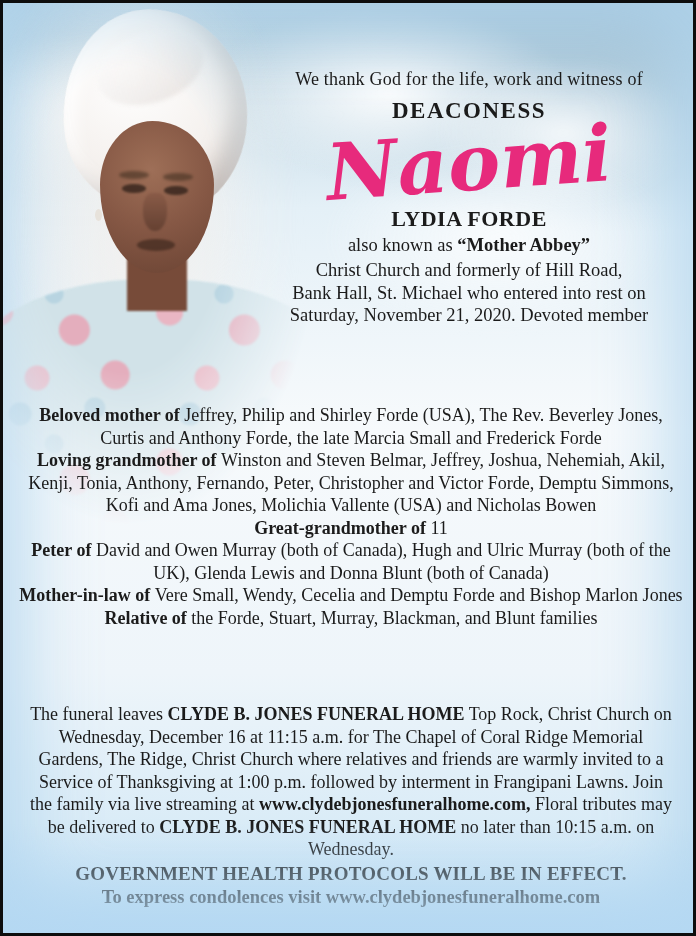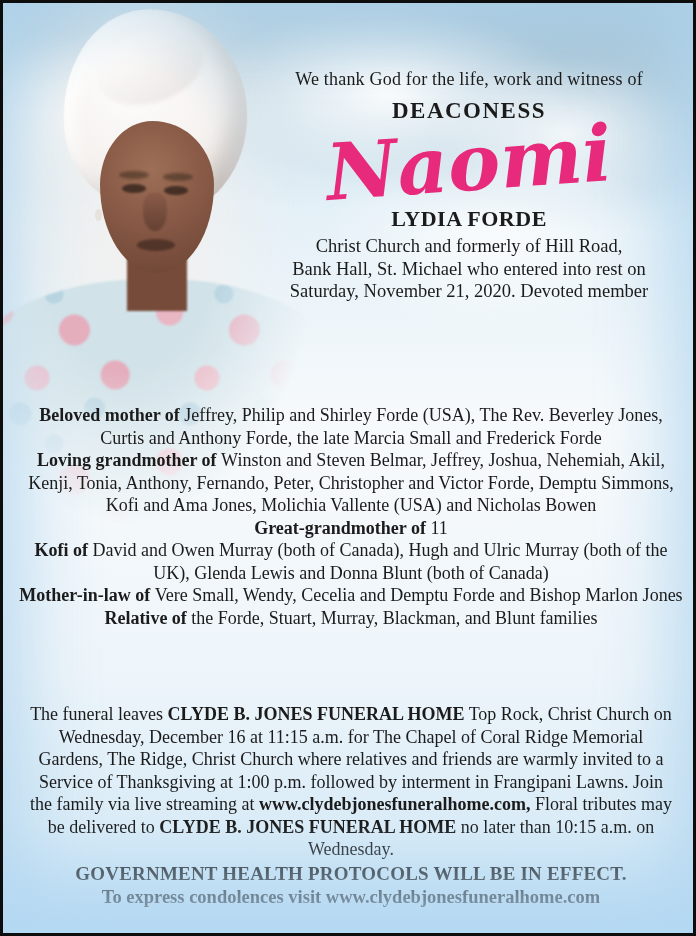--- a/index.html
+++ b/index.html
@@ -126,32 +126,36 @@
     <div class="nose"></div>
     <div class="mouth"></div>
     <div class="earring"></div>
   </div>
 
   <div class="header">
     <div class="tribute">We thank God for the life, work and witness of</div>
     <div class="deaconess">DEACONESS</div>
     <div class="naomi">Naomi</div>
     <div class="lydia">LYDIA FORDE</div>
+    <div class="aka">
+      <span>also known as</span>
+      <b>“Mother Abbey”</b>
+    </div>
     <div class="bio">
         <div>Christ Church and formerly of Hill Road,</div>
         <div>Bank Hall, St. Michael who entered into rest on</div>
         <div>Saturday, November 21, 2020. Devoted member</div>
       </div>
   </div>
 
   <div class="relations">
       <div><b>Beloved mother of </b><span>Jeffrey, Philip and Shirley Forde (USA), The Rev. Beverley Jones, Curtis and Anthony Forde, the late Marcia Small and Frederick Forde</span></div>
       <div><b>Loving grandmother of </b><span>Winston and Steven Belmar, Jeffrey, Joshua, Nehemiah, Akil, Kenji, Tonia, Anthony, Fernando, Peter, Christopher and Victor Forde, Demptu Simmons, Kofi and Ama Jones, Molichia Vallente (USA) and Nicholas Bowen</span></div>
       <div><b>Great-grandmother of </b><span>11</span></div>
-      <div><b>Kofi of </b><span>David and Owen Murray (both of Canada), Hugh and Ulric Murray (both of the UK), Glenda Lewis and Donna Blunt (both of Canada)</span></div>
+      <div><b>Peter of </b><span>David and Owen Murray (both of Canada), Hugh and Ulric Murray (both of the UK), Glenda Lewis and Donna Blunt (both of Canada)</span></div>
       <div><b>Mother-in-law of </b><span>Vere Small, Wendy, Cecelia and Demptu Forde and Bishop Marlon Jones</span></div>
       <div><b>Relative of </b><span>the Forde, Stuart, Murray, Blackman, and Blunt families</span></div>
     </div>
 
   <div class="funeral-wrap">
     <div class="funeral-paragraph"><span>The funeral leaves </span><span class="b">CLYDE B. JONES FUNERAL HOME</span><span> Top Rock, Christ Church on Wednesday, December 16 at 11:15 a.m. for The Chapel of Coral Ridge Memorial Gardens, The Ridge, Christ Church where relatives and friends are warmly invited to a Service of Thanksgiving at 1:00 p.m. followed by interment in Frangipani Lawns. Join the family via live streaming at </span><span class="b">www.clydebjonesfuneralhome.com,</span><span> Floral tributes may be delivered to </span><span class="b">CLYDE B. JONES FUNERAL HOME</span><span> no later than 10:15 a.m. on Wednesday.</span></div>
     <div class="protocol">GOVERNMENT HEALTH PROTOCOLS WILL BE IN EFFECT.</div>
     <div class="condolences">To express condolences visit www.clydebjonesfuneralhome.com</div>
   </div>
 

